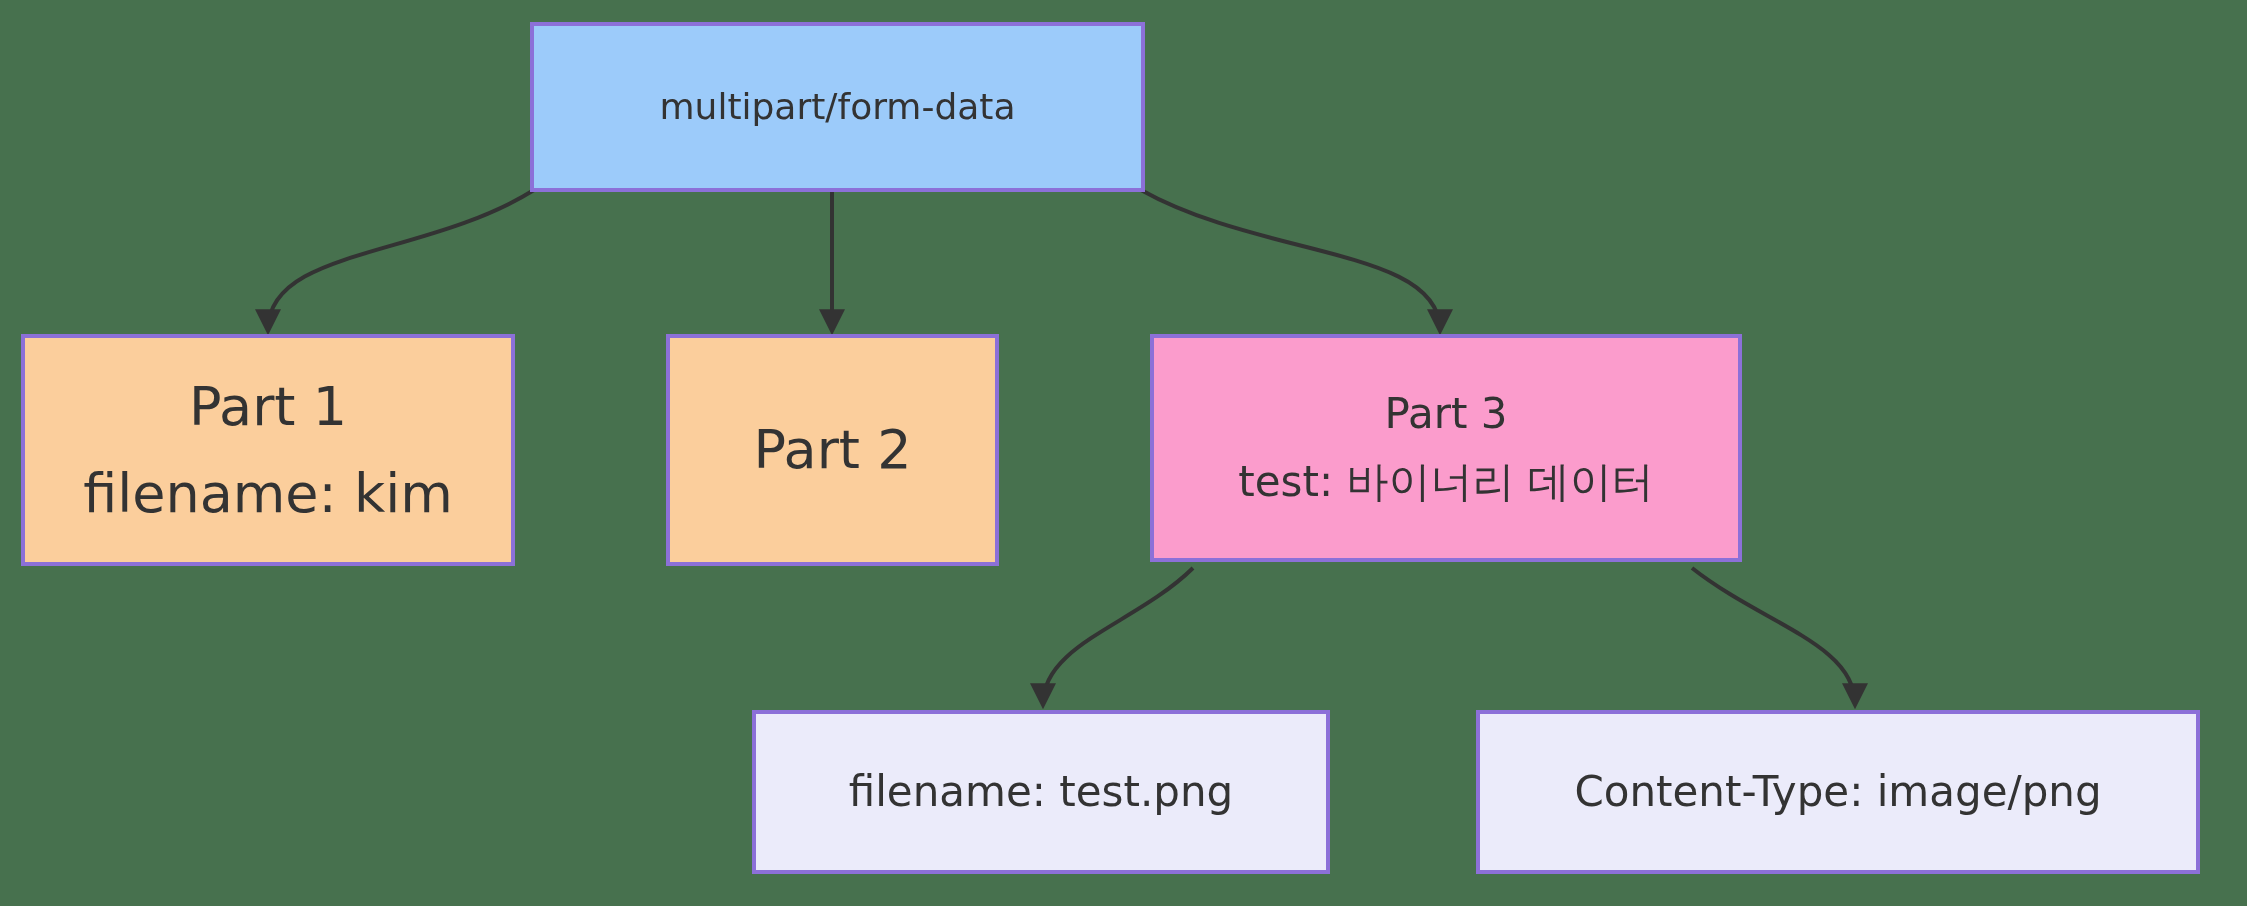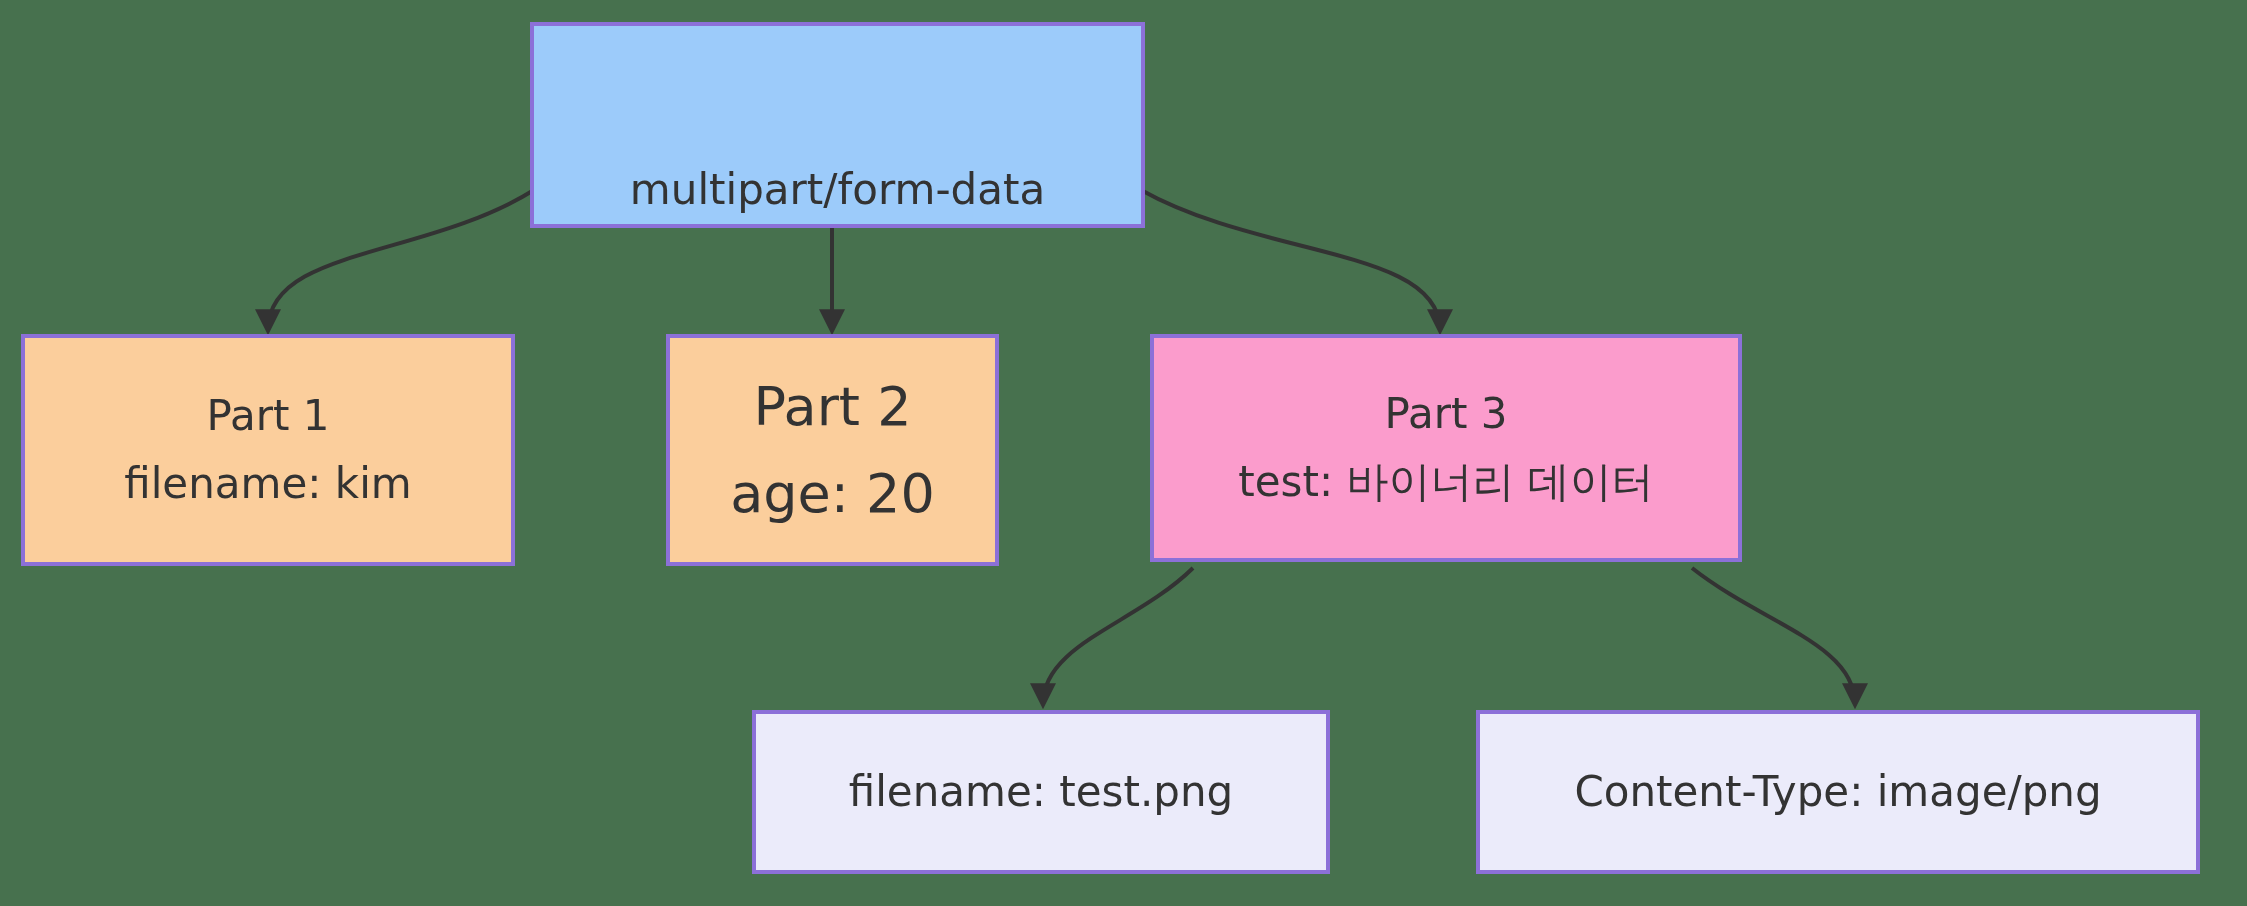--- a/index.html
+++ b/index.html
@@ -49,30 +49,29 @@
         <marker id="arrowhead" viewBox="0 0 10 10" refX="8" refY="5" markerWidth="6.5" markerHeight="6.5" orient="auto">
           <path d="M 0 0 L 10 5 L 0 10 z" fill="#333333"></path>
         </marker>
       </defs>
       <path d="M 534 190 C 425 258, 268 248, 268 330" fill="none" stroke="#333333" stroke-width="4" marker-end="url(#arrowhead)"></path>
       <path d="M 832 190 L 832 330" fill="none" stroke="#333333" stroke-width="4" marker-end="url(#arrowhead)"></path>
       <path d="M 1141 190 C 1262 258, 1440 248, 1440 330" fill="none" stroke="#333333" stroke-width="4" marker-end="url(#arrowhead)"></path>
       <path d="M 1193 568 C 1136 624, 1043 644, 1043 704" fill="none" stroke="#333333" stroke-width="4" marker-end="url(#arrowhead)"></path>
       <path d="M 1692 568 C 1763 624, 1855 644, 1855 704" fill="none" stroke="#333333" stroke-width="4" marker-end="url(#arrowhead)"></path>
     </svg>
-<div class="node" style="left: 530px; top: 22px; width: 615px; height: 206px; background: rgb(156, 203, 250); border-color: rgb(140, 112, 216); color: rgb(51, 51, 51); font-size: 42px; justify-content: flex-end;">
+<div class="node" style="left: 530px; top: 22px; width: 615px; height: 170px; background: rgb(156, 203, 250); border-color: rgb(140, 112, 216); color: rgb(51, 51, 51); font-size: 36px;">
       <span class="line">multipart/form-data</span>
     </div>
-    <div class="node" style="left: 21px; top: 334px; width: 494px; height: 232px; background: rgb(251, 206, 156); border-color: rgb(140, 112, 216); color: rgb(51, 51, 51); font-size: 42px;">
+    <div class="node" style="left: 21px; top: 334px; width: 494px; height: 232px; background: rgb(251, 206, 156); border-color: rgb(140, 112, 216); color: rgb(51, 51, 51); font-size: 54px;">
       <span class="line">Part 1</span>
       <span class="line">filename: kim</span>
     </div>
     <div class="node" style="left: 666px; top: 334px; width: 333px; height: 232px; background: rgb(251, 206, 156); border-color: rgb(140, 112, 216); color: rgb(51, 51, 51); font-size: 54px;">
       <span class="line">Part 2</span>
-      <span class="line">age: 20</span>
     </div>
     <div class="node" style="left: 1150px; top: 334px; width: 592px; height: 228px; background: rgb(251, 156, 204); border-color: rgb(140, 112, 216); color: rgb(51, 51, 51); font-size: 42px;">
       <span class="line">Part 3</span>
       <span class="line">test: 바이너리 데이터</span>
     </div>
     <div class="node" style="left: 752px; top: 710px; width: 578px; height: 164px; background: rgb(235, 235, 250); border-color: rgb(140, 112, 216); color: rgb(51, 51, 51); font-size: 42px;">
       <span class="line">filename: test.png</span>
     </div>
     <div class="node" style="left: 1476px; top: 710px; width: 724px; height: 164px; background: rgb(235, 235, 250); border-color: rgb(140, 112, 216); color: rgb(51, 51, 51); font-size: 42px;">
       <span class="line">Content-Type: image/png</span>

